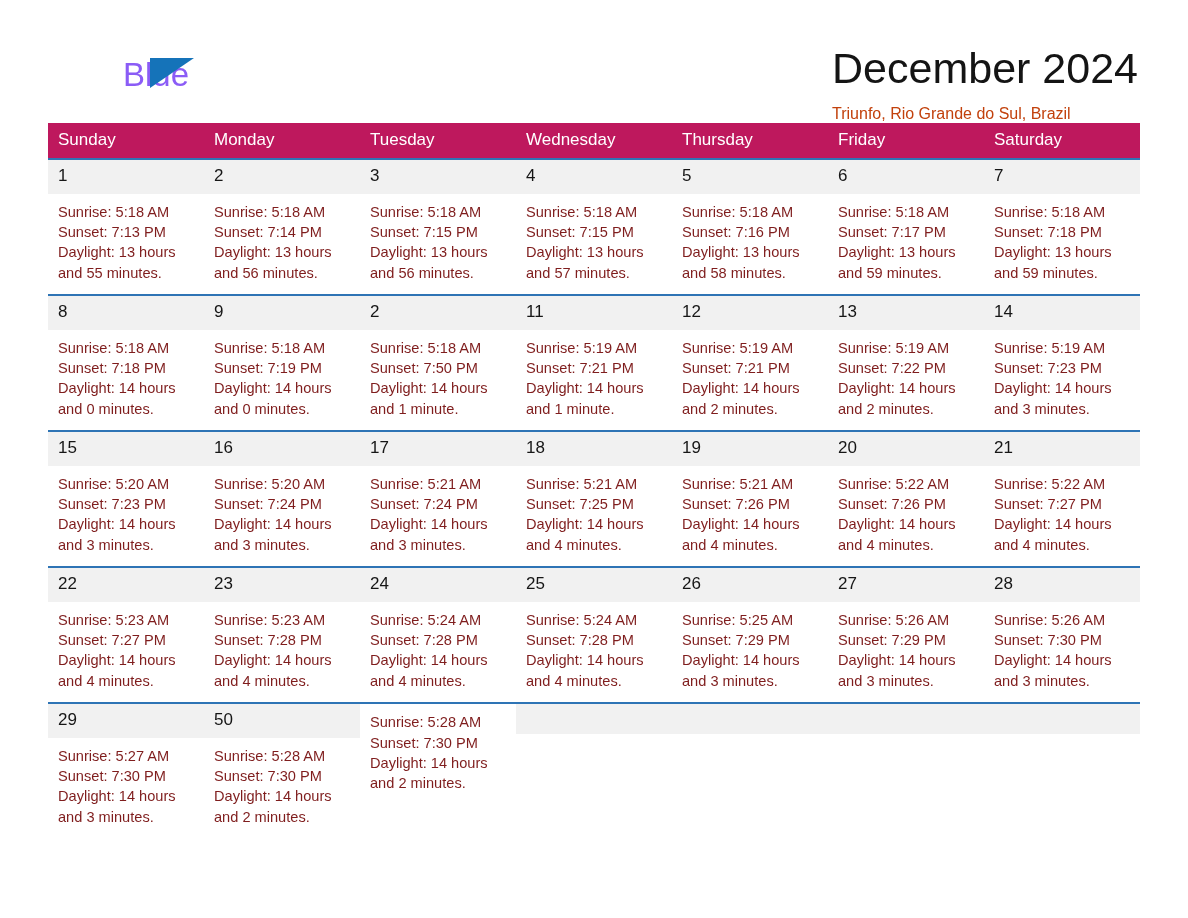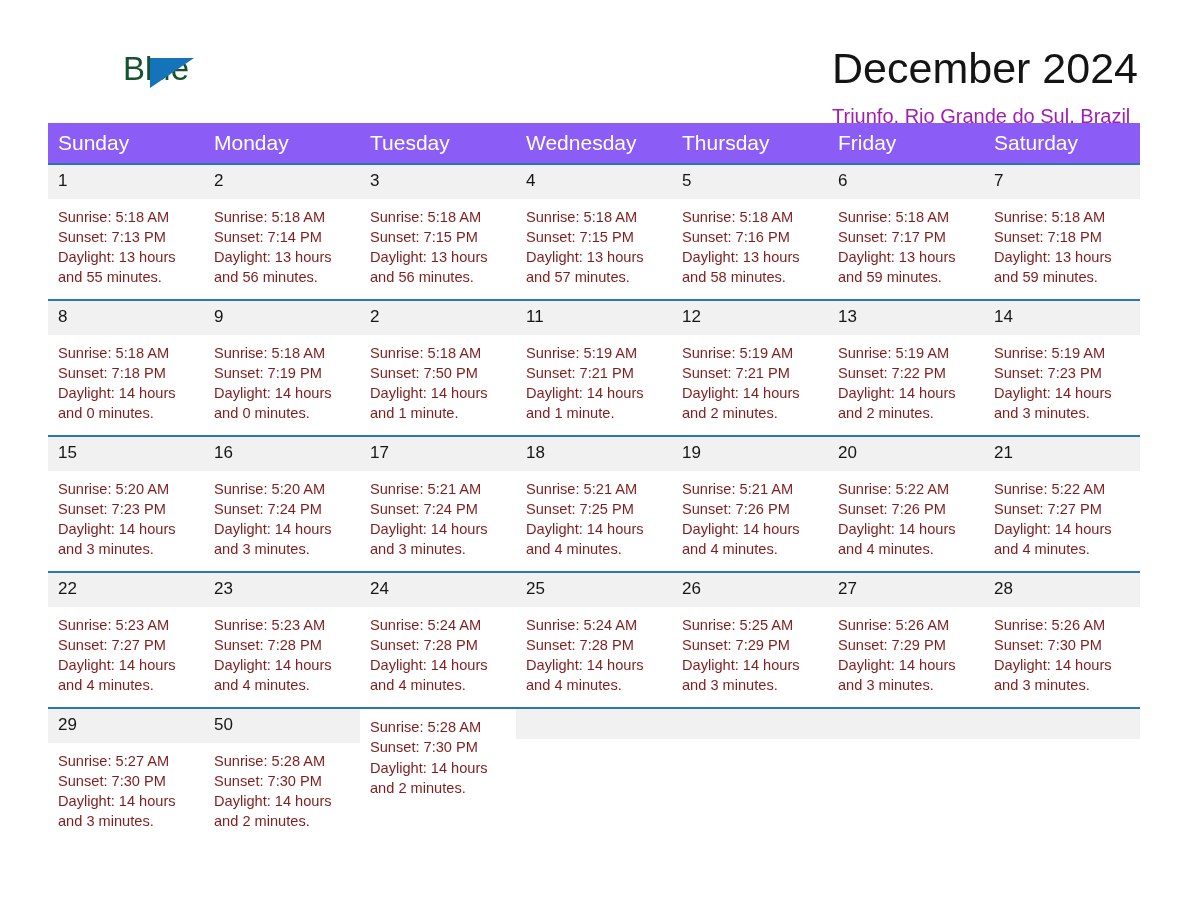--- a/index.html
+++ b/index.html
@@ -38,25 +38,25 @@
   }
   .brand-general {
     font-size: 33px;
     color: #1a1a1a;
     letter-spacing: -0.2px;
     line-height: 1;
     display: block;
   }
   .brand-blue {
     font-size: 33px;
-    color: #14532d;
+    color: #8b5cf6;
     line-height: 1;
     display: block;
     margin-left: 63px;
-    margin-top: 6px;
+    margin-top: 12px;
   }
   .brand-flag {
     position: absolute;
     left: 102px;
     top: 12px;
     width: 0;
     height: 0;
     border-left: 44px solid #1573b9;
     border-bottom: 30px solid transparent;
   }
@@ -66,42 +66,42 @@
   }
   .month-title {
     font-size: 43px;
     font-weight: normal;
     line-height: 1.05;
     margin: 0;
     color: #141414;
     white-space: nowrap;
   }
   .location {
-    font-size: 20px;
+    font-size: 16px;
     font-weight: normal;
     margin: 14px 0 0 0;
-    color: #a21caf;
+    color: #c2410c;
     white-space: nowrap;
   }
 
   
   .calendar {
     width: 1092px;
     margin-top: 11px;
   }
   .weekdays {
     display: grid;
     grid-template-columns: repeat(7, 1fr);
     background: #2e74ב;
     background: #2e74b5;
   }
   .weekday {
-    background: #8b5cf6;
+    background: #be185d;
     color: #ffffff;
-    font-size: 21px;
+    font-size: 17px;
     padding: 7px 0 8px 10px;
     line-height: 1.2;
   }
   .week {
     border-top: 2px solid #2e74b5;
   }
   .week:first-of-type { border-top: none; }
   .week-grid {
     display: grid;
     grid-template-columns: repeat(7, 1fr);

